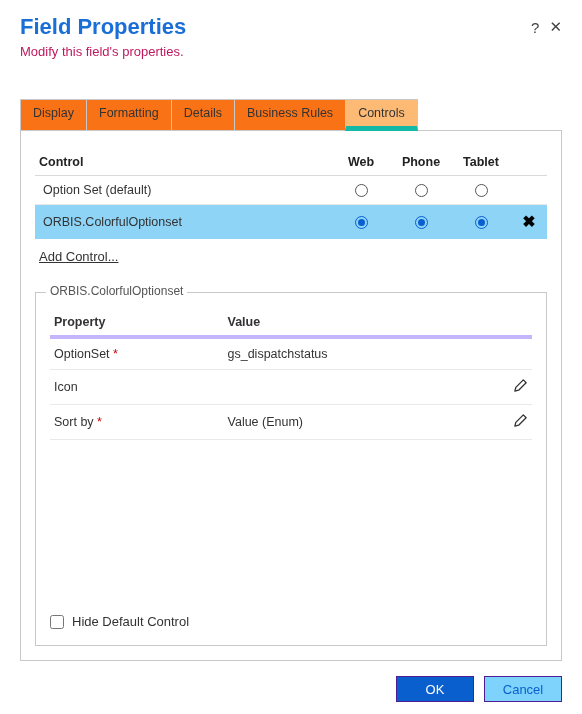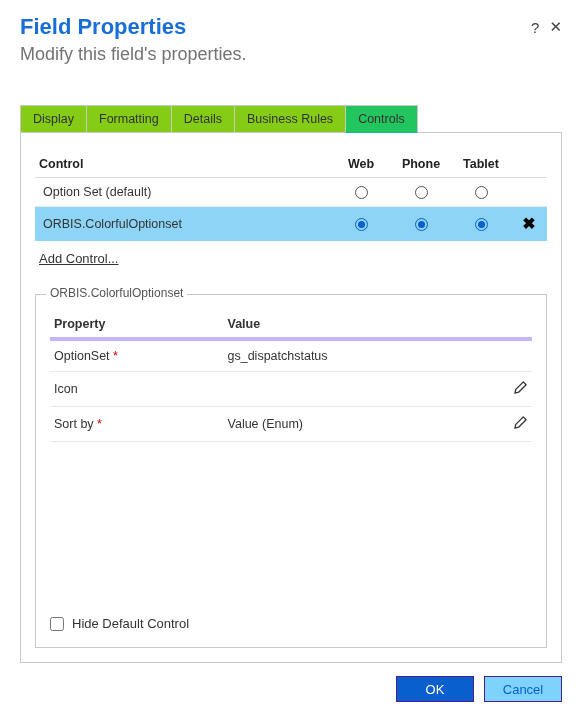--- a/index.html
+++ b/index.html
@@ -1,27 +1,27 @@
 <!DOCTYPE html>
 <html><head>
 <meta charset="utf-8">
 <style>
   * { box-sizing: border-box; margin: 0; padding: 0; }
   body { font-family: "Segoe UI", Arial, sans-serif; font-size: 13px; color: #333; background: #fff; width: 582px; height: 714px; position: relative; }
   .dialog { padding: 14px 20px 0 20px; }
   .header { display: flex; justify-content: space-between; align-items: flex-start; }
   .header-left { }
   .title { color: #1a6fd6; font-size: 22px; font-weight: 700; margin-bottom: 4px; }
-  .subtitle { color: #737373; font-size: 18px; }
+  .subtitle { color: #be185d; font-size: 13px; }
   .header-right { display: flex; align-items: center; gap: 10px; color: #444; font-size: 15px; padding-top: 4px; }
   .header-right span { cursor: pointer; }
   .content { padding: 0 20px; margin-top: 40px; }
   .tabs { display: flex; border-bottom: 1px solid #c8c8c8; }
-  .tab { padding: 6px 12px; border: 1px solid #c8c8c8; border-bottom: none; background: #84cc16; margin-right: -1px; cursor: pointer; font-size: 12.5px; color: #333; }
-  .tab.active { background: #22c55e; border-bottom: 1px solid #14b8a6; margin-bottom: -1px; }
+  .tab { padding: 6px 12px; border: 1px solid #c8c8c8; border-bottom: none; background: #f97316; margin-right: -1px; cursor: pointer; font-size: 12.5px; color: #333; }
+  .tab.active { background: #fdba74; border-bottom: 5px solid #14b8a6; margin-bottom: -1px; }
   .panel { border: 1px solid #c8c8c8; border-top: none; padding: 18px 14px 14px 14px; }
   .control-table { width: 100%; border-collapse: collapse; margin-top: 0; }
   .control-table th { text-align: left; font-weight: 700; font-size: 12.5px; color: #222; padding: 6px 4px; border-bottom: 1px solid #d9d9d9; }
   .control-table th.center { text-align: center; width: 60px; }
   .control-table th.actcol { width: 36px; }
   .control-table td { padding: 7px 4px; font-size: 12.5px; border-bottom: 1px solid #e9e9e9; }
   .control-table td.center { text-align: center; }
   .control-table tr.sel td { background: #8dd4f7; border-bottom-color: #8dd4f7; }
   .control-table td.name { text-indent: 4px; }
   .radio { display: inline-block; width: 13px; height: 13px; border: 1px solid #555; border-radius: 50%; position: relative; vertical-align: middle; }

